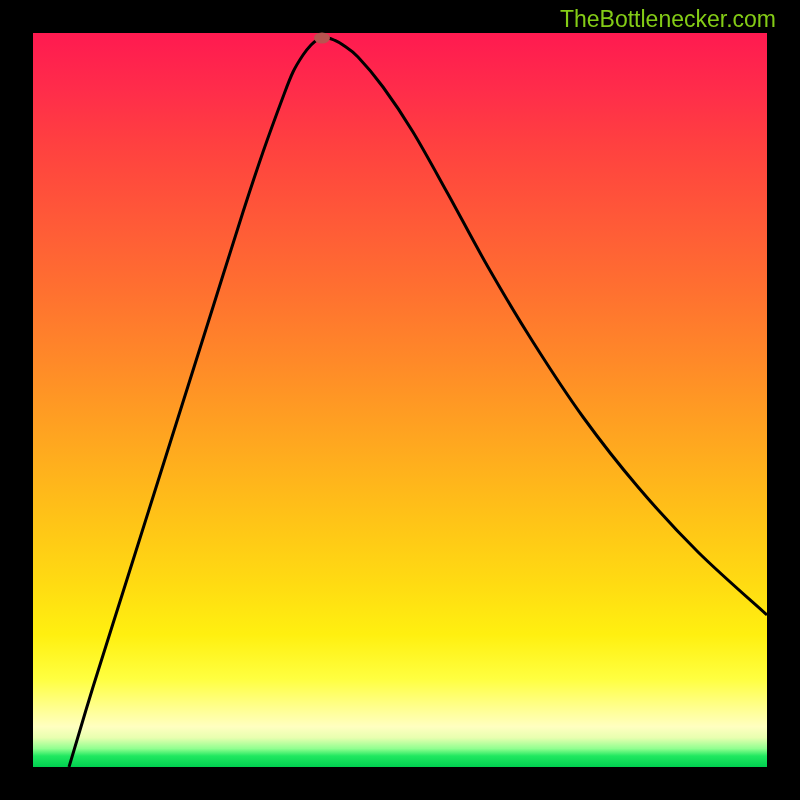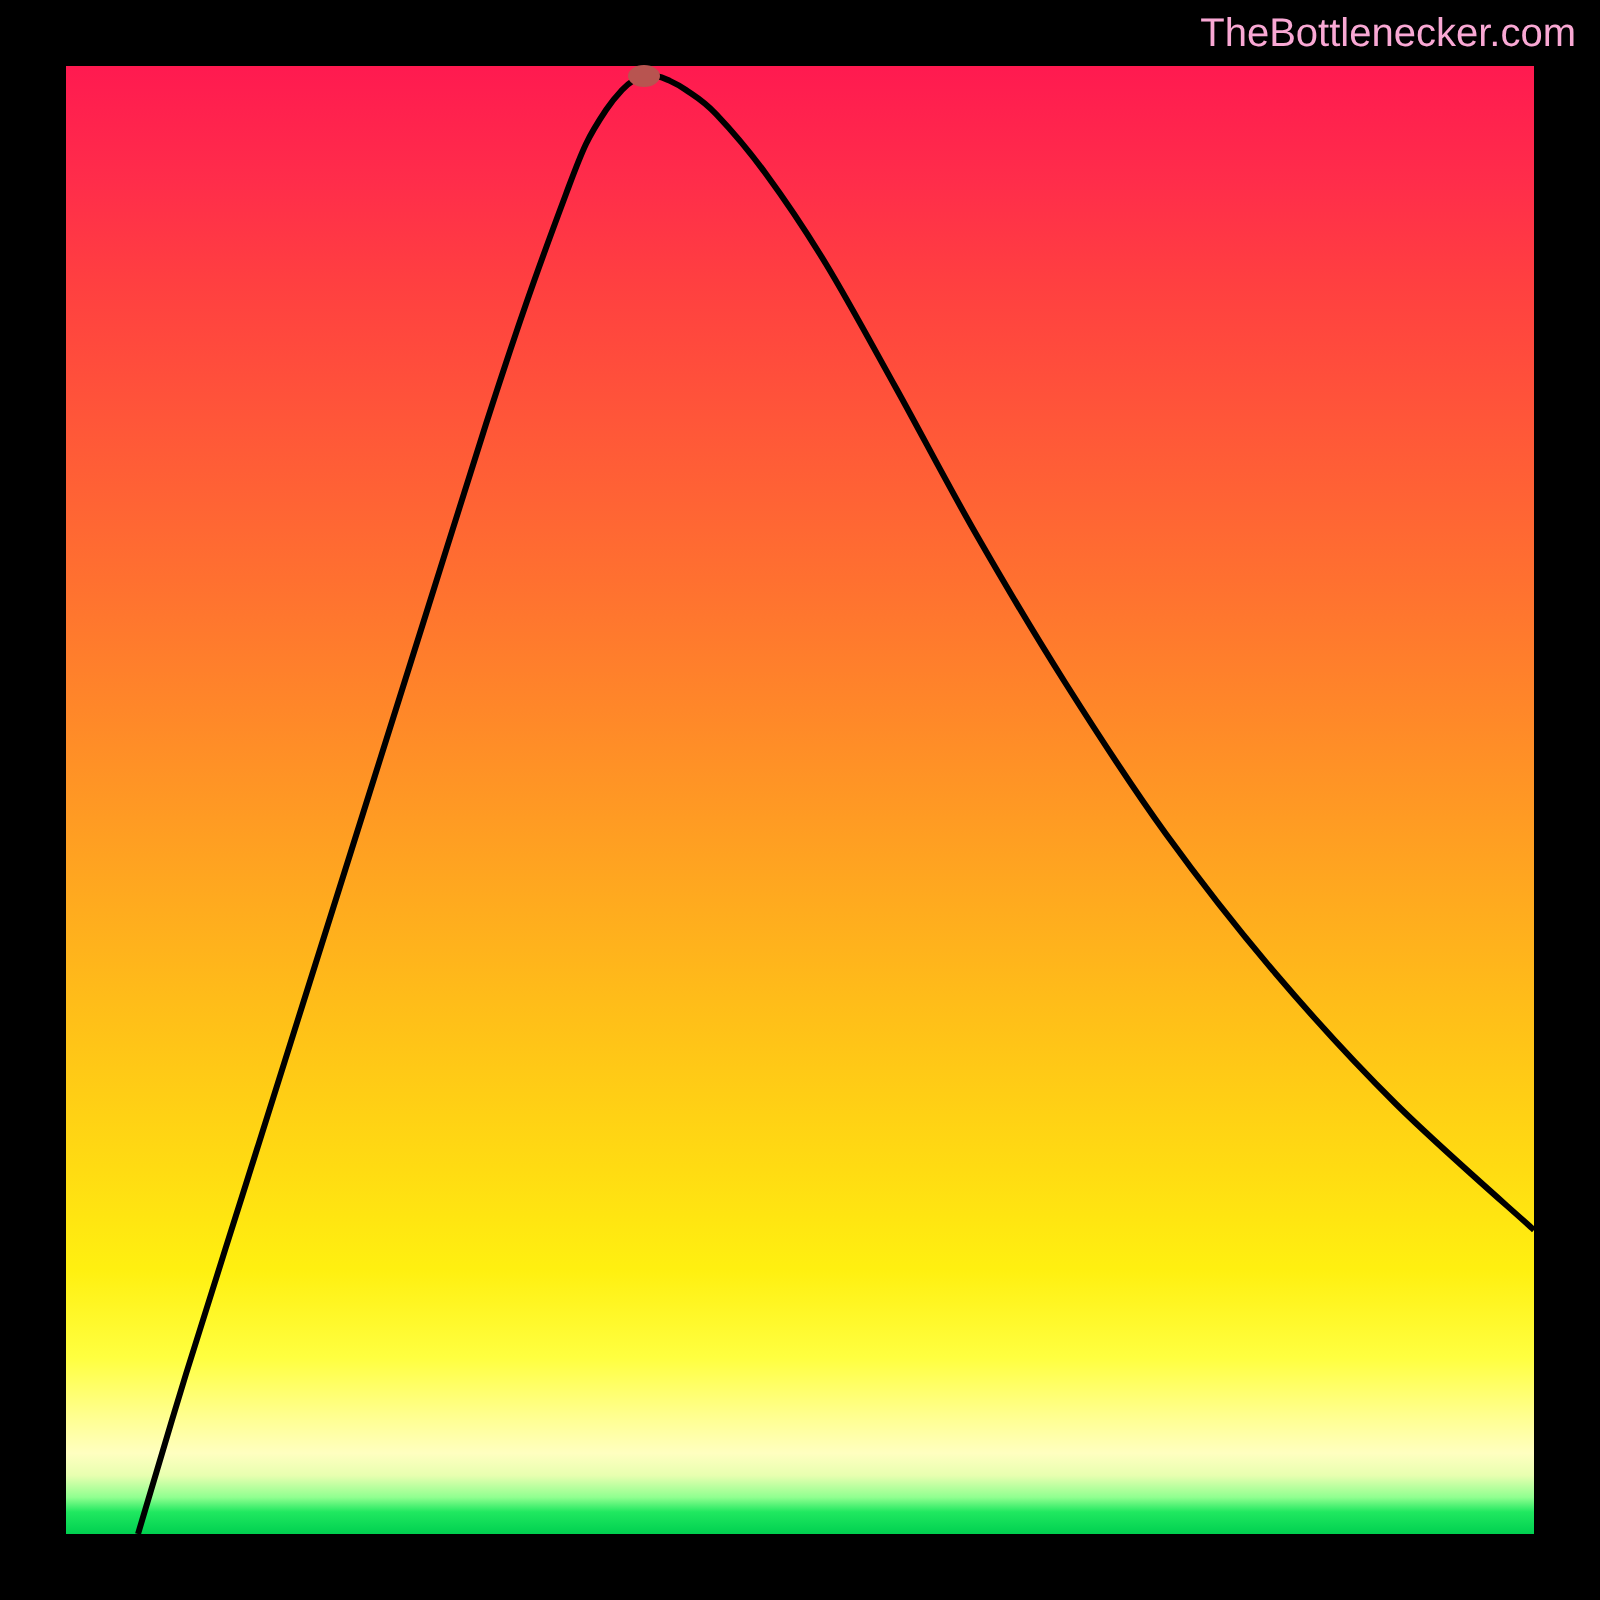--- a/index.html
+++ b/index.html
@@ -33,23 +33,23 @@
       #ffffc0 94.5%,
       #e8ffb0 96%,
       #90ff90 97.5%,
       #20e860 98.5%,
       #00d050 100%
     );
   }
   .watermark {
     position: absolute;
     top: 6px;
-    right: 12px;
-    color: #f9a8d4;
-    font-size: 20px;
+    right: 24px;
+    color: #84cc16;
+    font-size: 23px;
     font-weight: normal;
     z-index: 10;
   }
   svg.curve {
     position: absolute;
     left: 0;
     top: 0;
     width: 734px;
     height: 734px;
     pointer-events: none;

